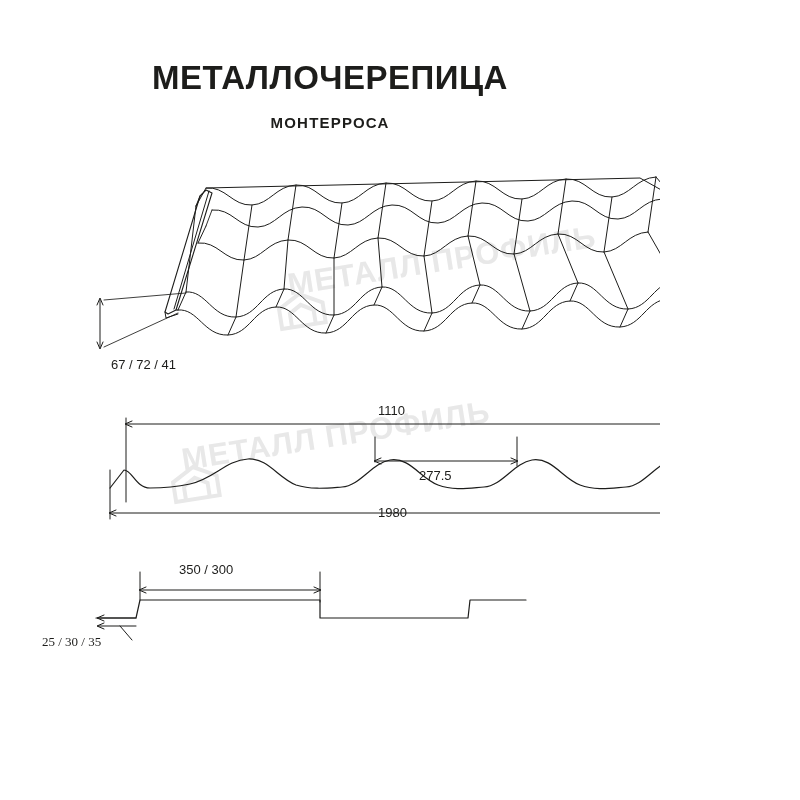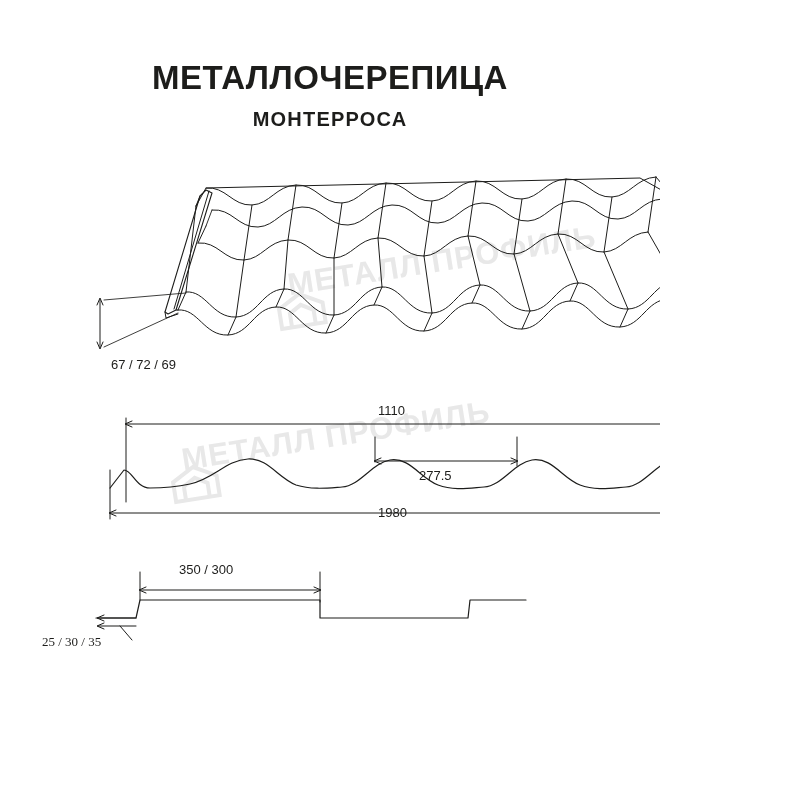--- a/index.html
+++ b/index.html
@@ -26,22 +26,22 @@
     text-align: center;
   }
   .title-main {
     font-size: 33px;
     font-weight: bold;
     letter-spacing: 0.5px;
     color: #1d1d1b;
     line-height: 1.1;
   }
   .title-sub {
-    margin-top: 12px;
-    font-size: 20px;
+    margin-top: 18px;
+    font-size: 15px;
     font-weight: bold;
     letter-spacing: 1.2px;
     color: #1d1d1b;
   }
   .watermark {
     position: absolute;
     pointer-events: none;
     color: #e8e8e8;
     font-weight: bold;
     letter-spacing: 1px;
@@ -307,21 +307,21 @@
                  L320 600
                  L320 618
                  L468 618
                  L470 600
                  L526 600" stroke-width="1.2"></path>
       </g>
 
     </g>
   </svg>
 
-  <div class="dim-label" style="left:111px; top:357px;">67 / 72 / 69</div>
+  <div class="dim-label" style="left:111px; top:357px;">67 / 72 / 41</div>
 
   <div class="dim-label" style="left:378px; top:403px;">1110</div>
 
   <div class="dim-label" style="left:419px; top:468px;text-align:right;">277.5</div>
 
   <div class="dim-label" style="left:378px; top:505px;">1980</div>
 
   <div class="dim-label" style="left:702px; top:440px;">42</div>
 
   <div class="dim-label" style="left:179px; top:562px;">350 / 300</div>

